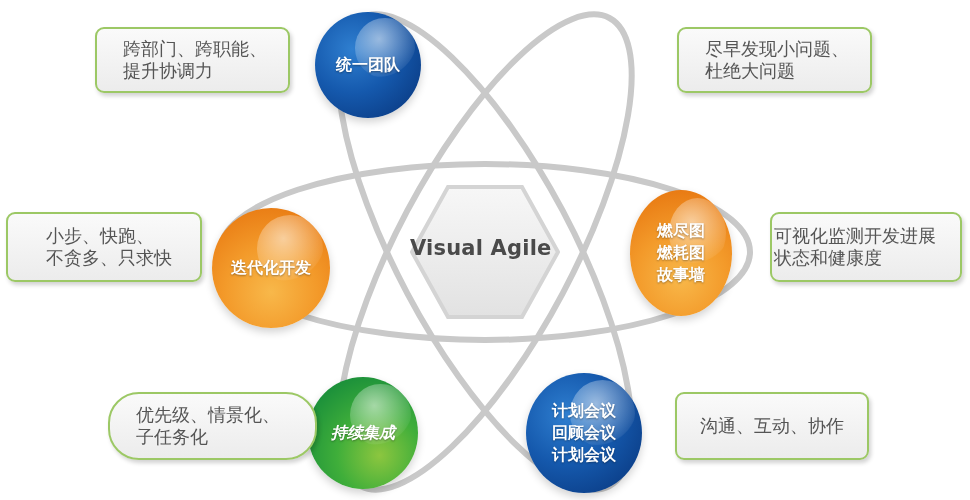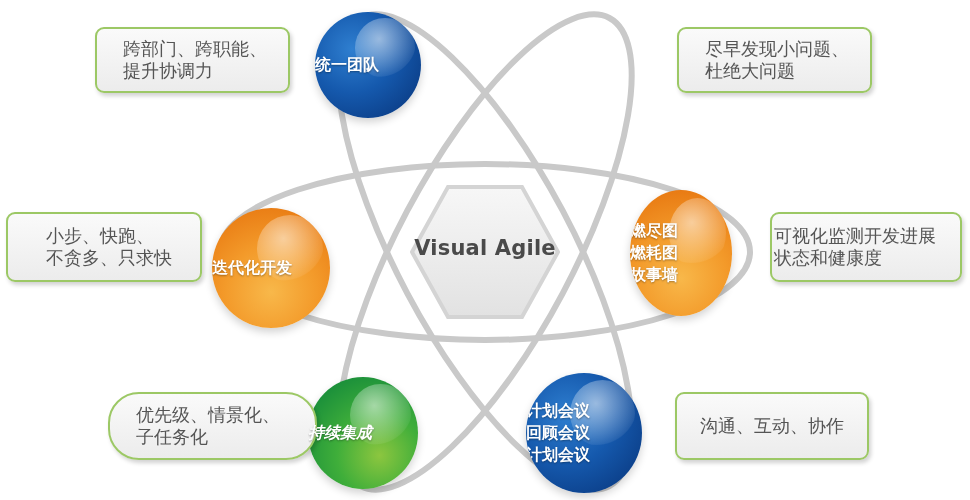--- a/index.html
+++ b/index.html
@@ -2,24 +2,24 @@
 <html><head>
 <meta charset="utf-8">
 <style>
   html, body { margin:0; padding:0; background:#ffffff; }
   body { width:970px; height:500px; position:relative; overflow:hidden;
          font-family:"DejaVu Sans", "Liberation Sans", sans-serif; }
   .stage { position:absolute; left:0; top:0; width:970px; height:500px; }
   svg.orbits { position:absolute; left:0; top:0; width:970px; height:500px; }
 
   .hex { position:absolute; left:410px; top:185px; width:150px; height:135px; }
-  .hex-label { position:absolute; left:410px; top:236px; width:150px; text-align:center;
+  .hex-label { position:absolute; left:410px; top:236px; width:150px; text-align:left;
                font-size:21px; font-weight:bold; color:#4a4a4a; letter-spacing:0.2px; }
 
-  .orb { position:absolute; border-radius:50%; display:flex; justify-content:center;
+  .orb { position:absolute; border-radius:50%; display:flex; align-items:center; justify-content:center;
          flex-direction:column; color:#fff; font-weight:bold; font-size:16px; line-height:22px;
          text-shadow:0 1px 2px rgba(0,0,0,0.35); box-shadow:0 4px 8px rgba(0,0,0,0.18); overflow:hidden; }
   .orb::before { content:""; position:absolute; left:38%; top:6%; width:56%; height:56%;
                  border-radius:50%; background:radial-gradient(circle at 40% 35%, rgba(255,255,255,0.55), rgba(255,255,255,0.08) 70%, rgba(255,255,255,0) 72%); }
   .orb span { position:relative; z-index:1; }
   .orb.blue { background:radial-gradient(circle at 35% 35%, #2f7fd0 0%, #1559ad 45%, #0b3d86 85%, #082f6a 100%); }
   .orb.green { background:radial-gradient(circle at 65% 70%, #8cc63f 0%, #3fae3a 40%, #1a8f3a 80%, #0f7a30 100%); }
   .orb.orange { background:radial-gradient(circle at 50% 70%, #f8b84a 0%, #f39a2a 45%, #e97c14 85%, #d96a0c 100%); }
 
   .note { position:absolute; box-sizing:border-box; border:2px solid #9cc865; border-radius:9px;

